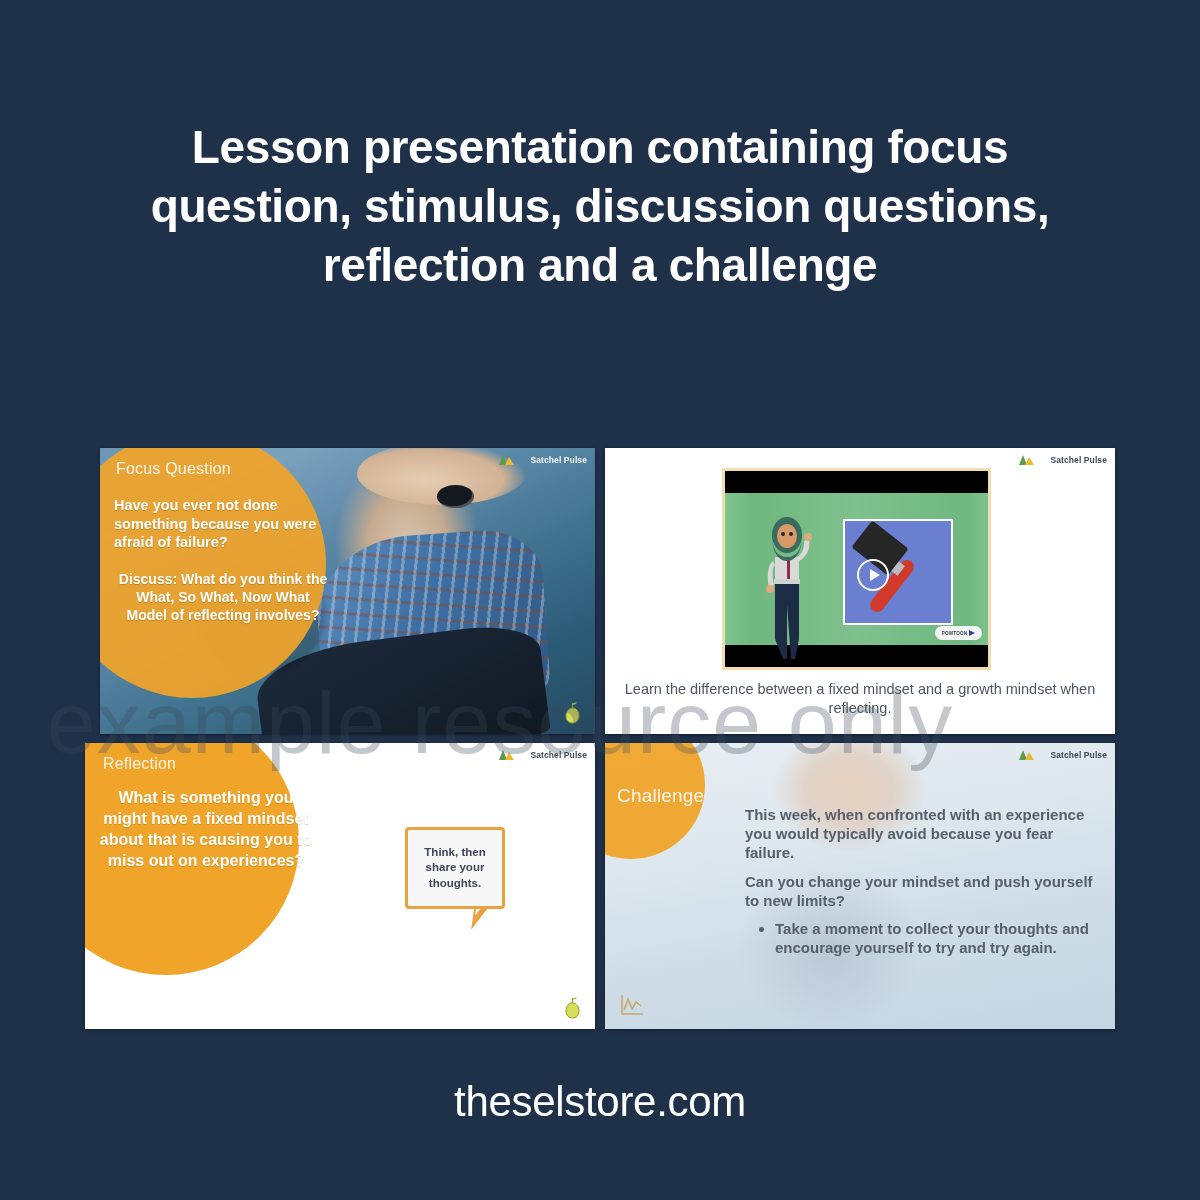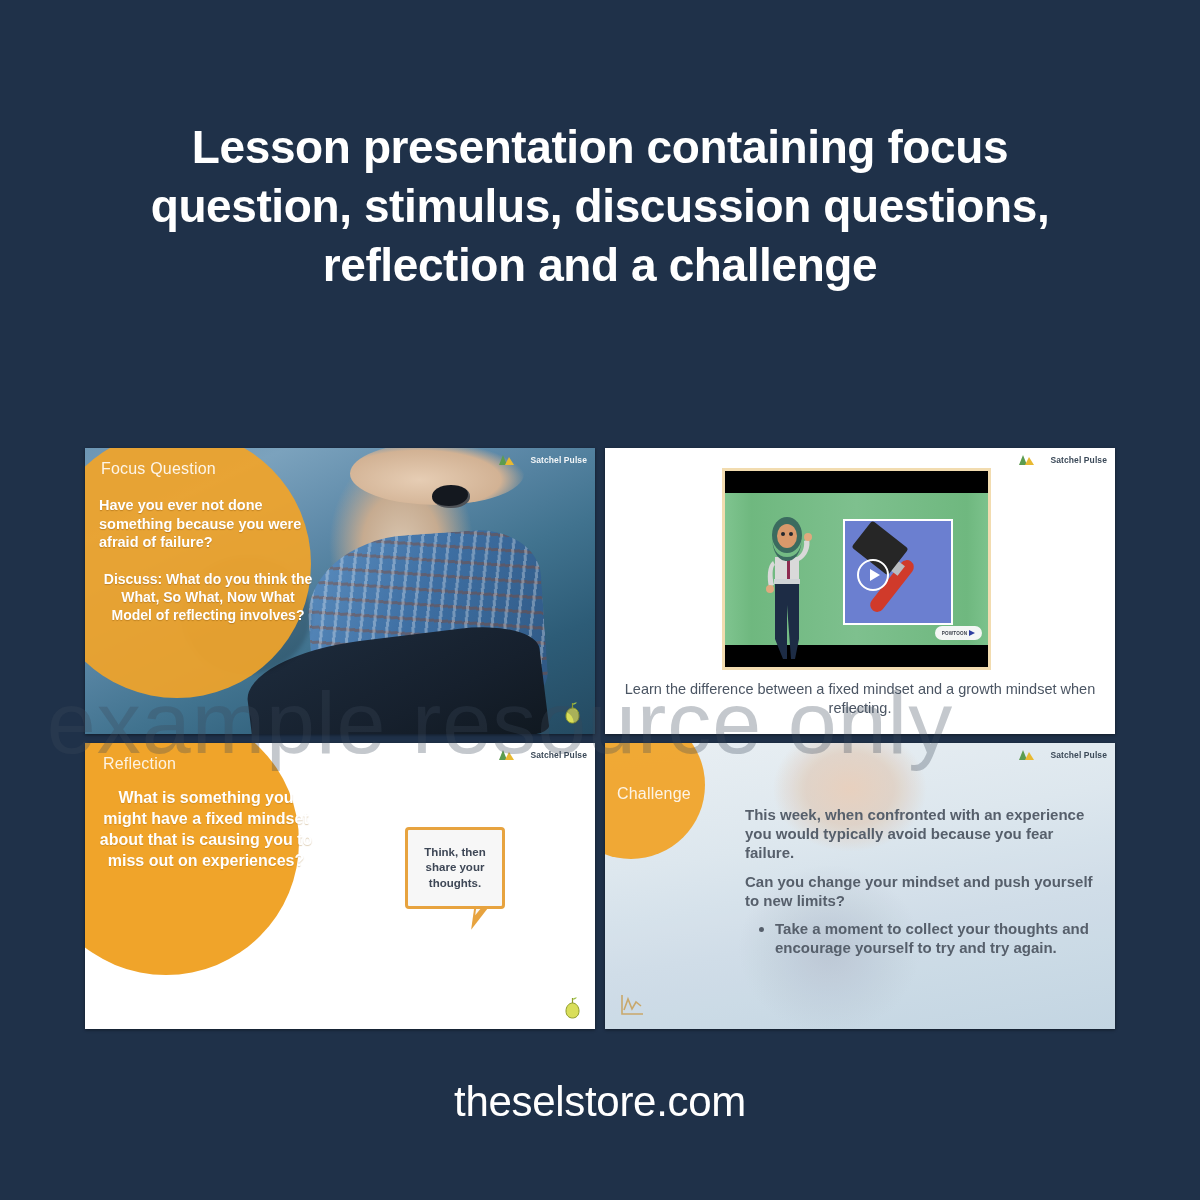--- a/index.html
+++ b/index.html
@@ -54,21 +54,21 @@
   .logo .txt {
     font-size: 8.5px;
     font-weight: bold;
     color: #3c4a59;
     letter-spacing: .1px;
     white-space: nowrap;
   }
   .logo.on-photo .txt { color: #f3f6f8; }
 
   
-  .s1 { background: #737373; }
+  .s1 { background: #737373; margin-left: 15px; }
   .s1 .photo {
     position: absolute; inset: 0;
     background:
       radial-gradient(ellipse 120px 160px at 62% 34%, #d8c4ae 0%, #c6ab90 32%, rgba(198,171,144,0) 60%),
       linear-gradient(155deg,#6d96b4 0%,#7ba2bd 18%,#5d89a8 38%,#41738f 58%,#2d5c77 78%,#244a61 100%);
   }
   .s1 .photo::before {            
     content:"";
     position:absolute; left:44%; top:30%; width:46%; height:62%;
     background:
@@ -257,21 +257,21 @@
       radial-gradient(ellipse 110px 90px at 48% 16%, rgba(232,206,186,.95) 0%, rgba(223,195,172,.6) 40%, rgba(223,195,172,0) 70%),
       radial-gradient(ellipse 130px 120px at 44% 72%, rgba(170,180,195,.55) 0%, rgba(170,180,195,0) 70%),
       linear-gradient(170deg,#e9eff3 0%,#dde7ee 35%,#cfdde8 62%,#c2d4e2 100%);
     opacity: .95;
   }
   .s4 .circle-o {
     left: -48px; top: -32px;
     width: 148px; height: 148px;
     opacity: .95;
   }
-  .s4 .sl-kicker { left: 12px; top: 42px; font-size: 16px; color:#fdf4e6; }
+  .s4 .sl-kicker { left: 12px; top: 42px; font-size: 19px; color:#fdf4e6; }
   .s4 .body {
     position:absolute; z-index: 20;
     left: 140px; top: 62px; width: 352px;
     color: #565f6b;
     font-weight: bold;
     font-size: 15px;
     line-height: 1.28;
   }
   .s4 .body p { margin-bottom: 9px; }
   .s4 .body ul { margin: 0 0 0 22px; }

